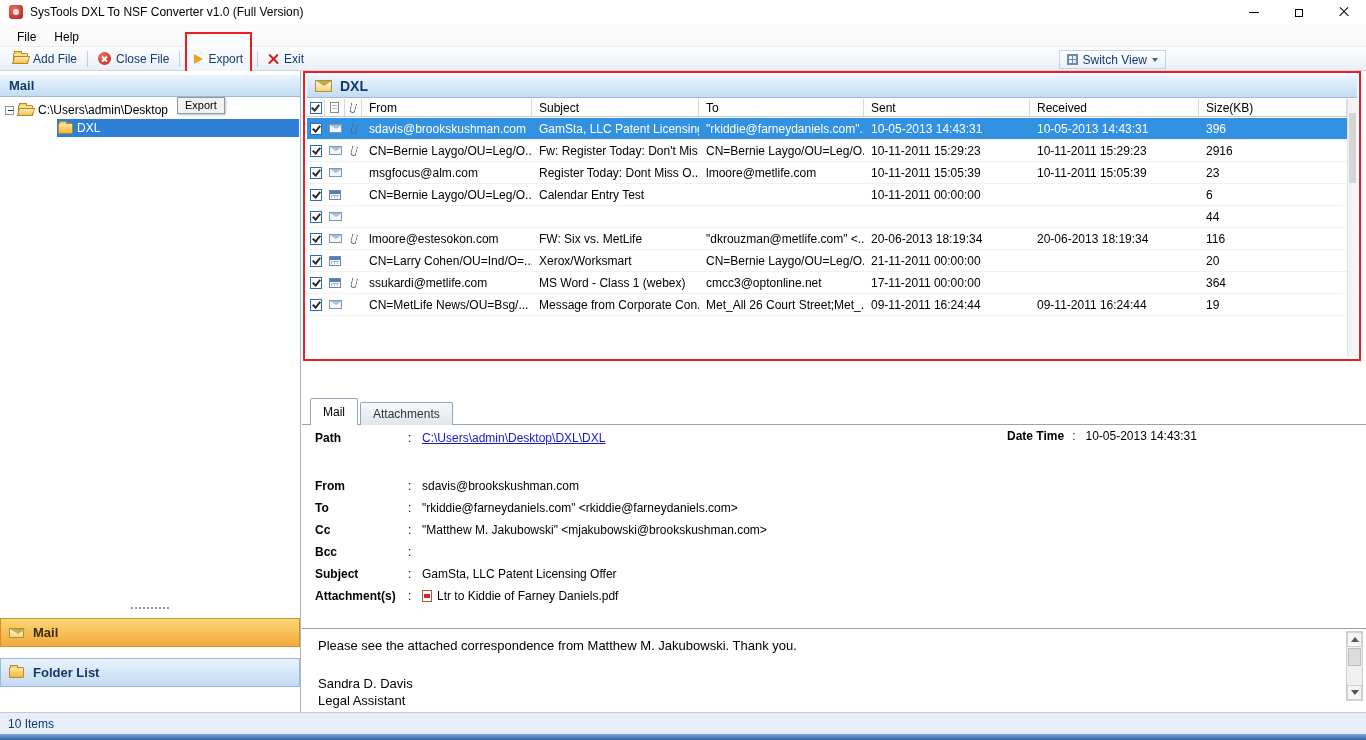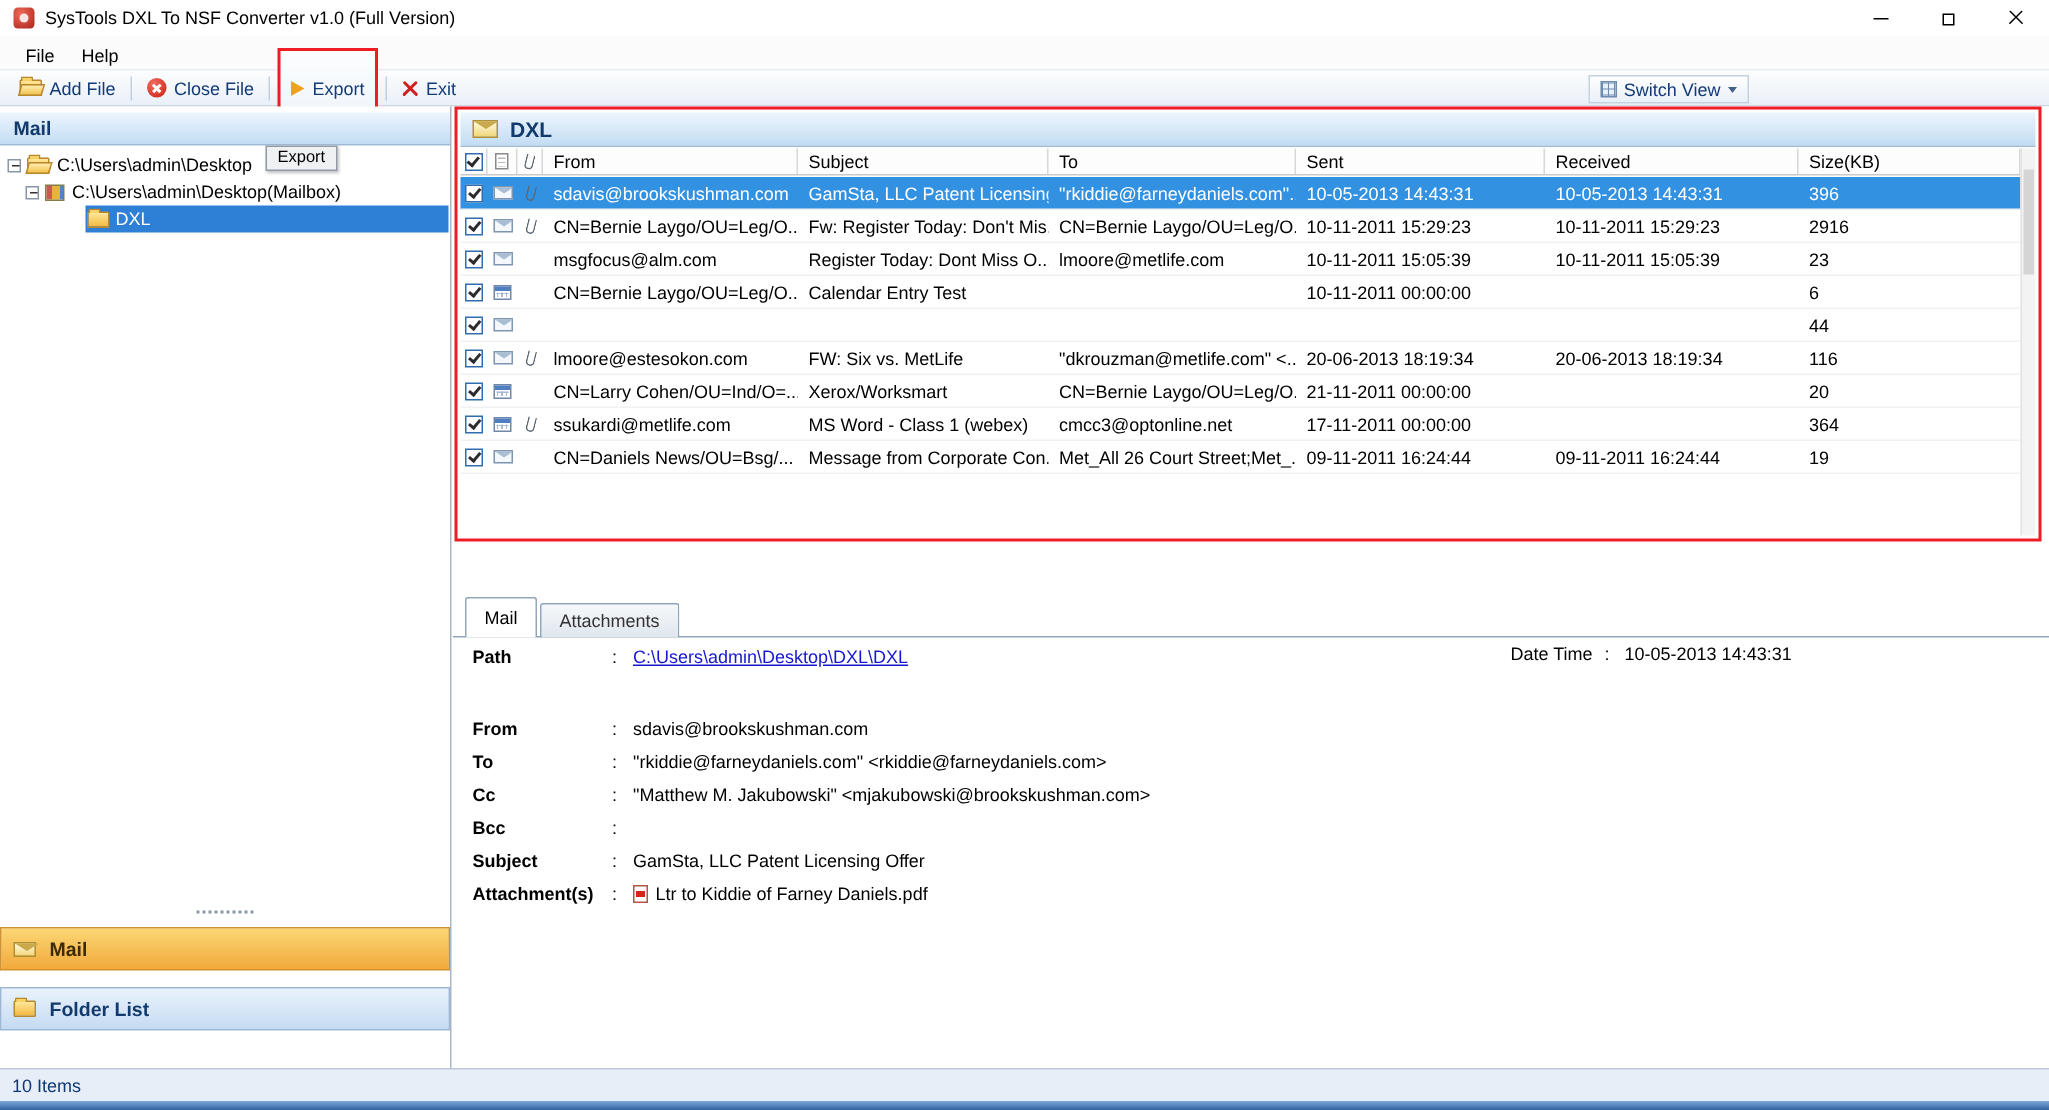--- a/index.html
+++ b/index.html
@@ -104,21 +104,21 @@
   .tabs{position:absolute;top:327px;left:8px;height:27px;display:flex;align-items:flex-end;z-index:5}
   .tab{border:1px solid #93a5bb;border-bottom:none;padding:0 12px;display:flex;align-items:center;margin-right:2px;border-radius:2px 2px 0 0}
   .tab.active{height:27px;background:#fff}
   .tab.inactive{height:23px;background:linear-gradient(#f6f8fa,#dfe6ee);color:#333}
   .tabline{position:absolute;top:353px;left:0;right:0;height:1px;background:#93a5bb;z-index:1}
   .frow-path{position:absolute;top:358px;left:13px;right:14px;height:18px;display:flex;align-items:center}
   .flabel{width:93px;font-weight:bold;flex:none}
   .fcolon{width:14px;flex:none}
   .flink{color:#1717cf;text-decoration:underline;cursor:pointer}
   .dtgroup{position:absolute;left:692px;top:0;display:flex;align-items:center}
-  .dtlabel{font-weight:normal}
+  .dtlabel{font-weight:bold}
   .dtcolon{margin:0 10px 0 8px}
   .fieldlist{position:absolute;top:404px;left:13px;right:20px}
   .frow{height:22px;display:flex;align-items:center}
   .fattach{display:flex;align-items:center;gap:5px}
   .msgbox{position:absolute;left:0;right:0;top:557px;height:84px;border-top:1px solid #8fa0b4;background:#fff}
   .msgtext{position:absolute;left:16px;top:8px;right:44px;font-size:13px;line-height:17px}
   .msg-p1{margin-bottom:21px}
   .msg-scroll{position:absolute;right:3px;top:2px;width:17px;height:70px;background:#f0f0f0;border:1px solid #cdcdcd}
   .sbtn{position:absolute;left:0;right:0;height:15px;background:#f5f5f5;border:1px solid #d0d0d0;display:flex;align-items:center;justify-content:center}
   .sbtn.up{top:0}.sbtn.down{bottom:0}
@@ -184,27 +184,20 @@
 <div class="sidebar">
   <div class="panel-header">Mail</div>
   <div class="tree">
     <div class="titem lvl0">
       <span class="expander"></span>
       <span class="icon-folder open"></span>
       <span class="twrap">
           <span>C:\Users\admin\Desktop</span>
         </span>
     </div>
-    <div class="titem lvl1">
-      <span class="expander"></span>
-      <span class="icon-books"></span>
-      <span class="twrap">
-          <span>C:\Users\admin\Desktop(Mailbox)</span>
-        </span>
-    </div>
     <div class="titem lvl2">
       <span class="twrap selected">
         <span class="icon-folder"></span>
         <span>DXL</span>
       </span>
     </div>
   </div>
   <div class="splitter-dots">
       <i></i>
     </div>
@@ -414,21 +407,21 @@
             <span class="checkbox">
               <span class="tick"></span>
             </span>
           </div>
         <div class="c c-mail">
             <span class="rowicon envelope"></span>
           </div>
         <div class="c c-attach">
             <span class="icon-clip" style="visibility: hidden;"></span>
           </div>
-        <div class="c c-from cell-text">CN=Daniels News/OU=Bsg/...</div>
+        <div class="c c-from cell-text">CN=MetLife News/OU=Bsg/...</div>
         <div class="c c-subject cell-text">Message from Corporate Con...</div>
         <div class="c c-to cell-text">Met_All 26 Court Street;Met_...</div>
         <div class="c c-sent cell-text">09-11-2011 16:24:44</div>
         <div class="c c-received cell-text">09-11-2011 16:24:44</div>
         <div class="c c-size cell-text">19</div>
       </div>
 
     </div>
 
     <div class="vscroll-list">
@@ -486,18 +479,34 @@
     <div class="frow">
       <span class="flabel">Attachment(s)</span>
       <span class="fcolon">:</span>
       <span class="fattach">
         <span class="icon-pdf"></span>
         <span>Ltr to Kiddie of Farney Daniels.pdf</span>
       </span>
     </div>
   </div>
 
+  <div class="msgbox">
+    <div class="msgtext">
+      <div class="msg-p1">Please see the attached correspondence from Matthew M. Jakubowski.  Thank you.</div>
+      <div>Sandra D. Davis</div>
+      <div>Legal Assistant</div>
+    </div>
+    <div class="msg-scroll">
+      <div class="sbtn up">
+          <span class="arr-up"></span>
+        </div>
+      <div class="sthumb"></div>
+      <div class="sbtn down">
+          <span class="arr-down"></span>
+        </div>
+    </div>
+  </div>
 </div>
 
 <div class="statusbar">
   <span>10 Items</span>
 </div>
 <div class="bottomstrip"></div>
 
 </body></html>

